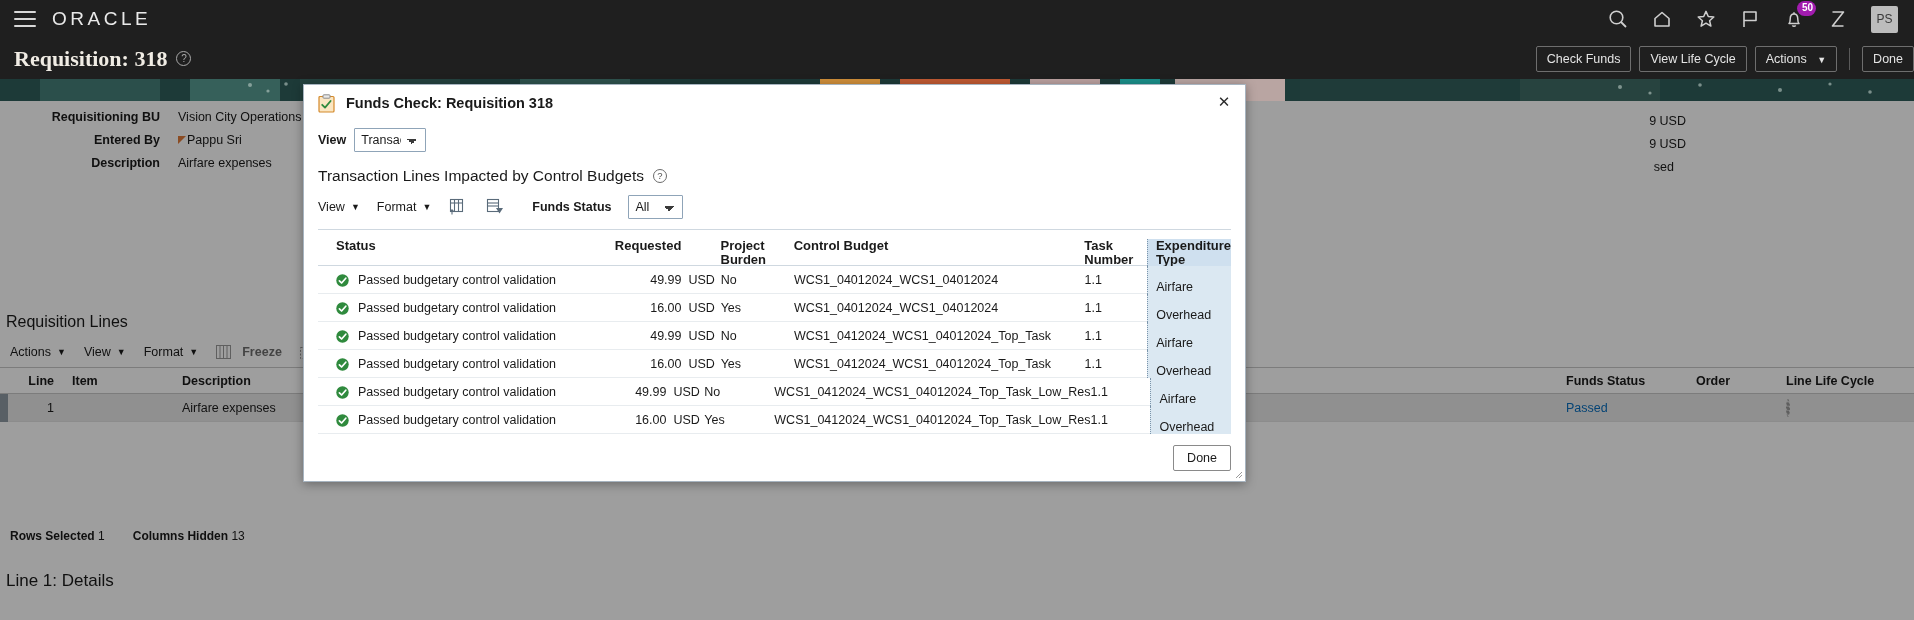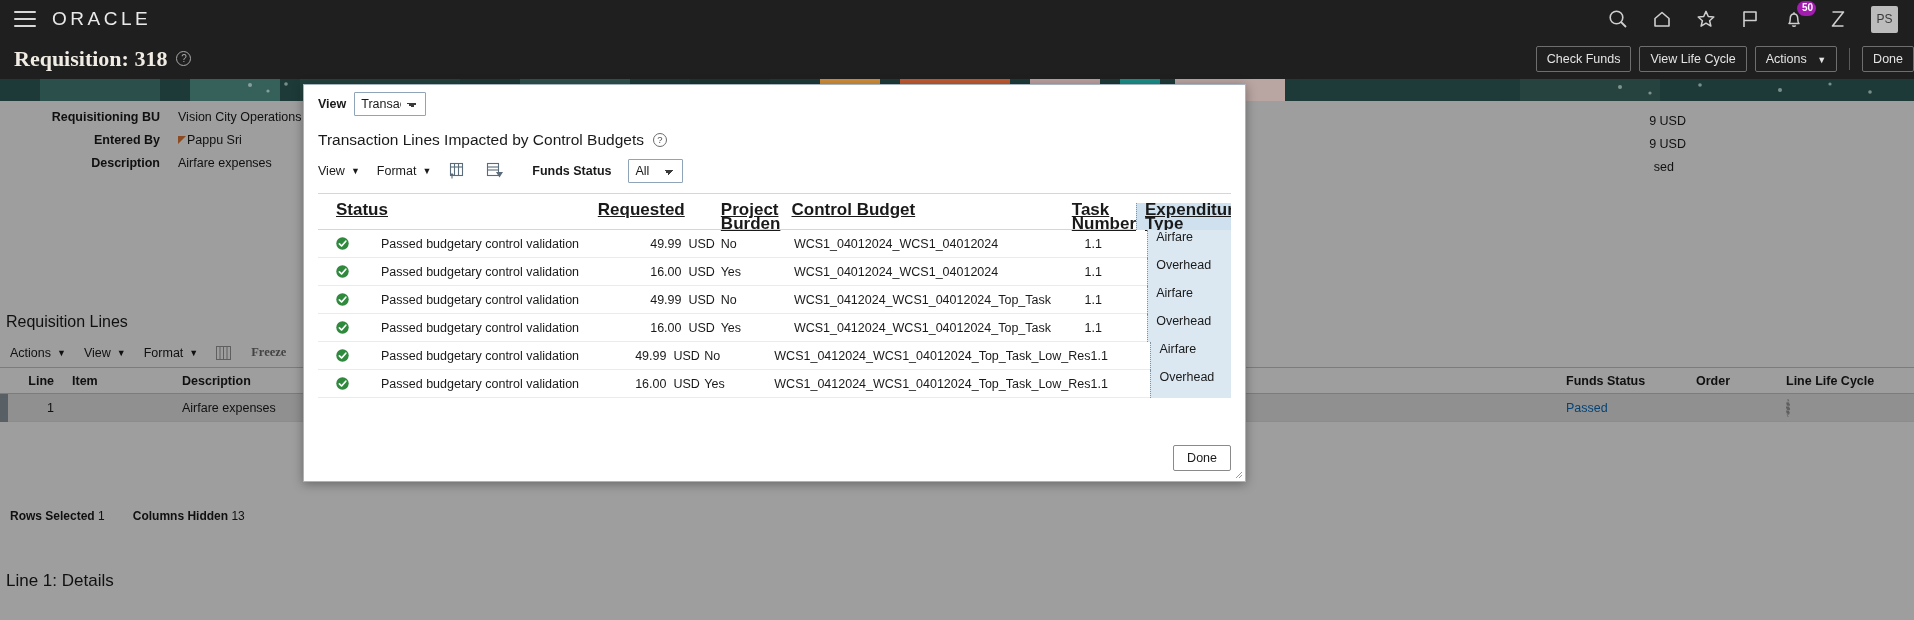--- a/index.html
+++ b/index.html
@@ -76,36 +76,36 @@
   .chg-marker { width: 0; height: 0; border-left: 8px solid #e07b39; border-bottom: 8px solid transparent; margin-right: 1px; }
 
   .right-amounts { position: absolute; right: 0; top: 8px; width: 420px; }
   .amt-row { height: 23px; display: flex; justify-content: flex-end; align-items: center; font-size: 12.5px; color: #1a1a1a; padding-right: 228px; }
   .status-row { height: 23px; display: flex; justify-content: flex-end; align-items: center; font-size: 12.5px; color: #1a1a1a; padding-right: 240px; }
 
   .req-lines-title { position: absolute; left: 6px; top: 212px; font-size: 16px; color: #1a1a1a; }
   .req-toolbar { position: absolute; left: 10px; top: 244px; display: flex; align-items: center; gap: 18px; font-size: 12.5px; color: #1a1a1a; }
   .req-toolbar .menu { display: flex; align-items: center; gap: 6px; cursor: pointer; }
   .req-toolbar .caret { font-size: 9px; }
-  .tb-item { display: flex; align-items: center; gap: 20px; color: #6d6d6d; font-weight: bold; cursor: pointer; font-family: Liberation Serif, serif; }
+  .tb-item { display: flex; align-items: center; gap: 11px; color: #6d6d6d; font-weight: bold; cursor: pointer; }
 
   .lines-table { position: absolute; left: 0; top: 266px; width: 1914px; }
   .lt-head { display: flex; align-items: center; height: 27px; border-top: 1px solid #c9c9c9; border-bottom: 1px solid #c9c9c9; font-size: 12.5px; font-weight: bold; color: #1a1a1a; background: #fff; }
   .lt-row { display: flex; align-items: center; height: 28px; border-bottom: 1px solid #e2e2e2; font-size: 12.5px; color: #1a1a1a; background: #e9e9e9; }
   .lt-row .selbar { width: 8px; height: 28px; background: #8f9aa3; }
   .c-line { width: 64px; text-align: right; padding-right: 18px; }
   .c-item { width: 110px; }
   .c-desc { width: 200px; }
   .c-spacer { flex: 1; }
   .c-funds { width: 130px; }
   .c-order { width: 90px; }
   .c-lifecycle { width: 128px; }
   .lnk-blue { color: #0a6ebd; }
 
-  .rows-selected { position: absolute; left: 10px; top: 408px; font-size: 12px; color: #1a1a1a; display: flex; gap: 28px; }
+  .rows-selected { position: absolute; left: 10px; top: 428px; font-size: 12px; color: #1a1a1a; display: flex; gap: 28px; }
   .rows-selected b { font-weight: bold; }
   .line-details { position: absolute; left: 6px; top: 470px; font-size: 17px; color: #1a1a1a; }
 
   .spinner { width: 14px; height: 14px; border: 2px dotted #9a9a9a; border-radius: 50%; }
 
   
   .modal {
     position: absolute; left: 303px; top: 84px; width: 943px; height: 398px;
     background: #ffffff; border: 1px solid #a7b4c0;
     box-shadow: 0 2px 10px rgba(0,0,0,0.35);
@@ -140,23 +140,23 @@
     line-height: 12px; cursor: pointer;
   }
   .tbl-toolbar { display: flex; align-items: center; gap: 17px; padding: 0 14px; height: 32px; margin-top: 6px; }
   .tbl-toolbar .menu { display: flex; align-items: center; gap: 6px; font-size: 12.5px; color: #1a1a1a; cursor: pointer; }
   .tbl-toolbar .caret { font-size: 9px; }
   .ticon { width: 20px; height: 18px; cursor: pointer; }
   .fs-label { font-size: 12.5px; font-weight: bold; color: #1a1a1a; margin-left: 10px; }
 
   .grid-wrap { margin: 6px 14px 0 14px; border-top: 1px solid #cfd8e0; position: relative; height: 216px; overflow: hidden; }
   .grid-head { display: flex; height: 36px; align-items: flex-start; border-bottom: 1px solid #cfd8e0; padding-top: 9px; }
-  .grid-head .th { font-size: 17px; font-weight: bold; color: #1a1a1a; line-height: 14px; text-decoration: underline; }
+  .grid-head .th { font-size: 13px; font-weight: bold; color: #1a1a1a; line-height: 14px; }
   .grid-row { display: flex; align-items: center; height: 28px; border-bottom: 1px solid #e8ecef; }
-  .grid-row .td { font-size: 12.5px; color: #1a1a1a; display: flex; align-items: flex-start; gap: 23px; }
+  .grid-row .td { font-size: 12.5px; color: #1a1a1a; display: flex; align-items: flex-end; }
 
   .col-status   { width: 330px; padding-left: 18px; }
   .col-req      { width: 85px;  justify-content: flex-end; text-align: right; }
   .col-cur      { width: 44px;  padding-left: 7px; }
   .col-burden   { width: 83px;  padding-left: 0px; }
   .col-budget   { width: 335px; padding-left: 1px; }
   .col-task     { width: 72px;  }
   .col-exp      { width: 95px; padding-left: 8px; }
 
   .hl { background: #dbe8f2; }
@@ -370,20 +370,29 @@
       </span>
     </div>
 
     <div class="line-details">Line 1: Details</div>
   </div>
 
   <div class="dim"></div>
 
   <div class="modal">
 
+    <div class="modal-header">
+      <svg class="clipboard-icon" viewBox="0 0 17 19">
+        <rect x="1" y="2.5" width="15" height="15.5" rx="1" fill="#fbe6c2" stroke="#d4892a" stroke-width="1.2"></rect>
+        <rect x="5" y="0.8" width="7" height="3.4" rx="0.8" fill="#e9e9e9" stroke="#8a8a8a" stroke-width="1"></rect>
+        <path d="M4.2 10.8 L7 13.6 L12.6 7" fill="none" stroke="#2f8a3d" stroke-width="1.8" stroke-linecap="round" stroke-linejoin="round"></path>
+      </svg>
+      <span class="modal-title">Funds Check: Requisition 318</span>
+      <span class="modal-close">✕</span>
+    </div>
 
     <div class="modal-viewrow">
       <span class="lbl">View</span>
       <select class="sel" style="width:72px">
         <option>Transaction</option>
       </select>
     </div>
 
     <div class="section-title-row">
       <span class="section-title">Transaction Lines Impacted by Control Budgets</span>

